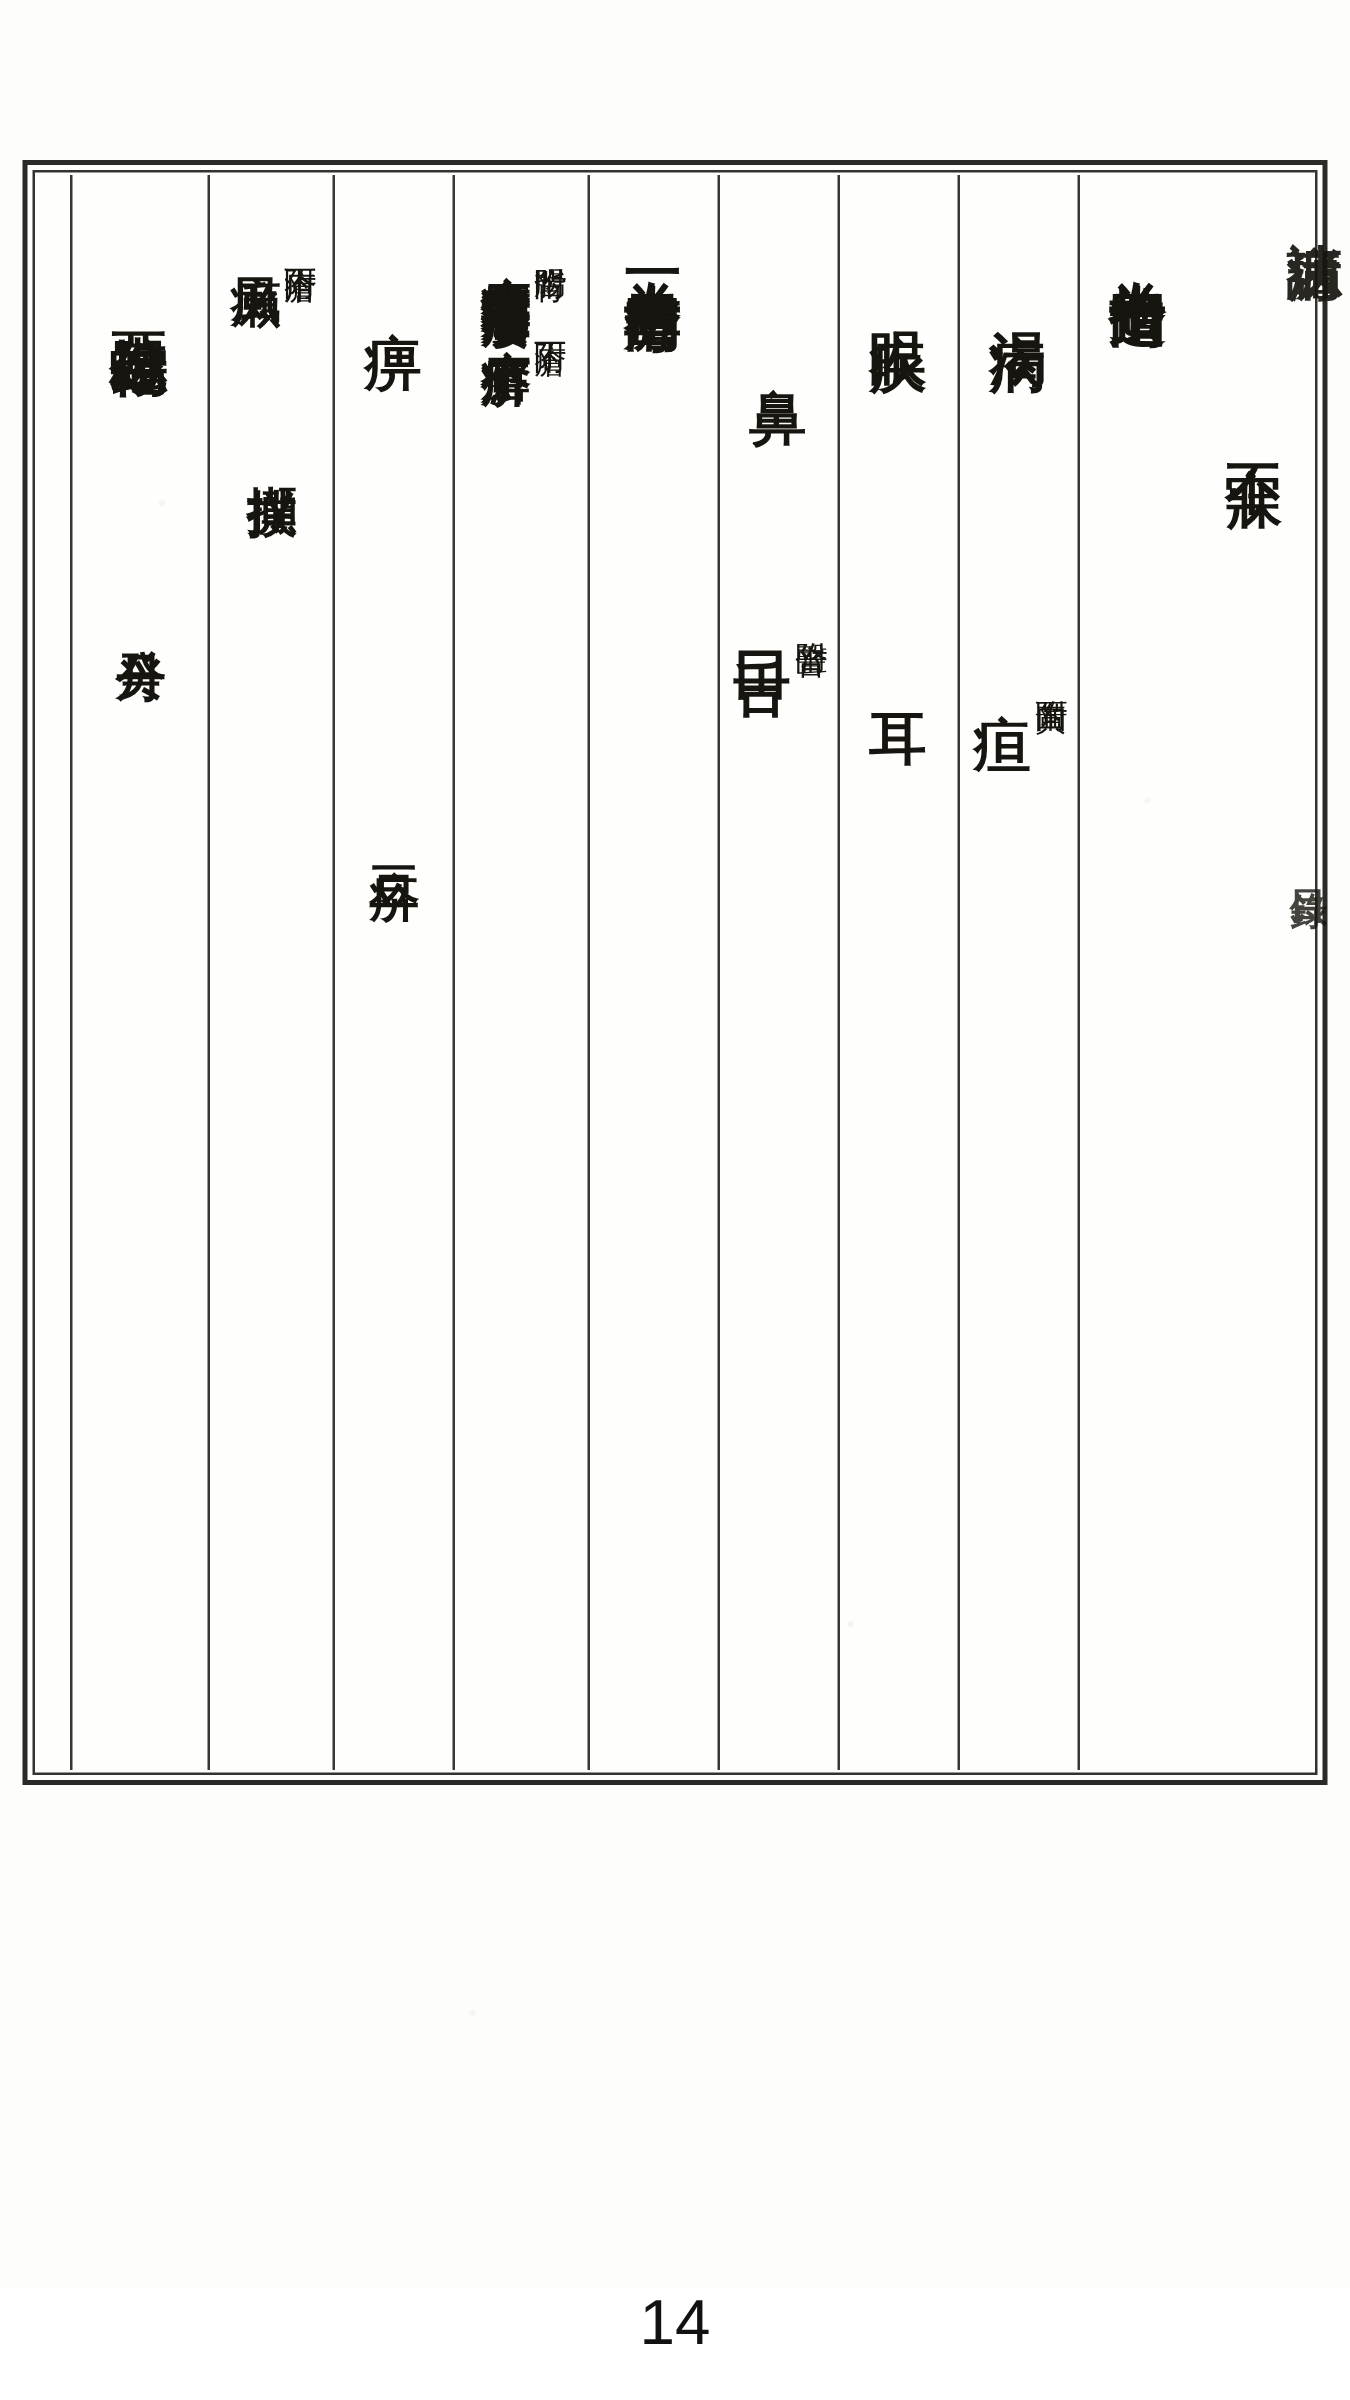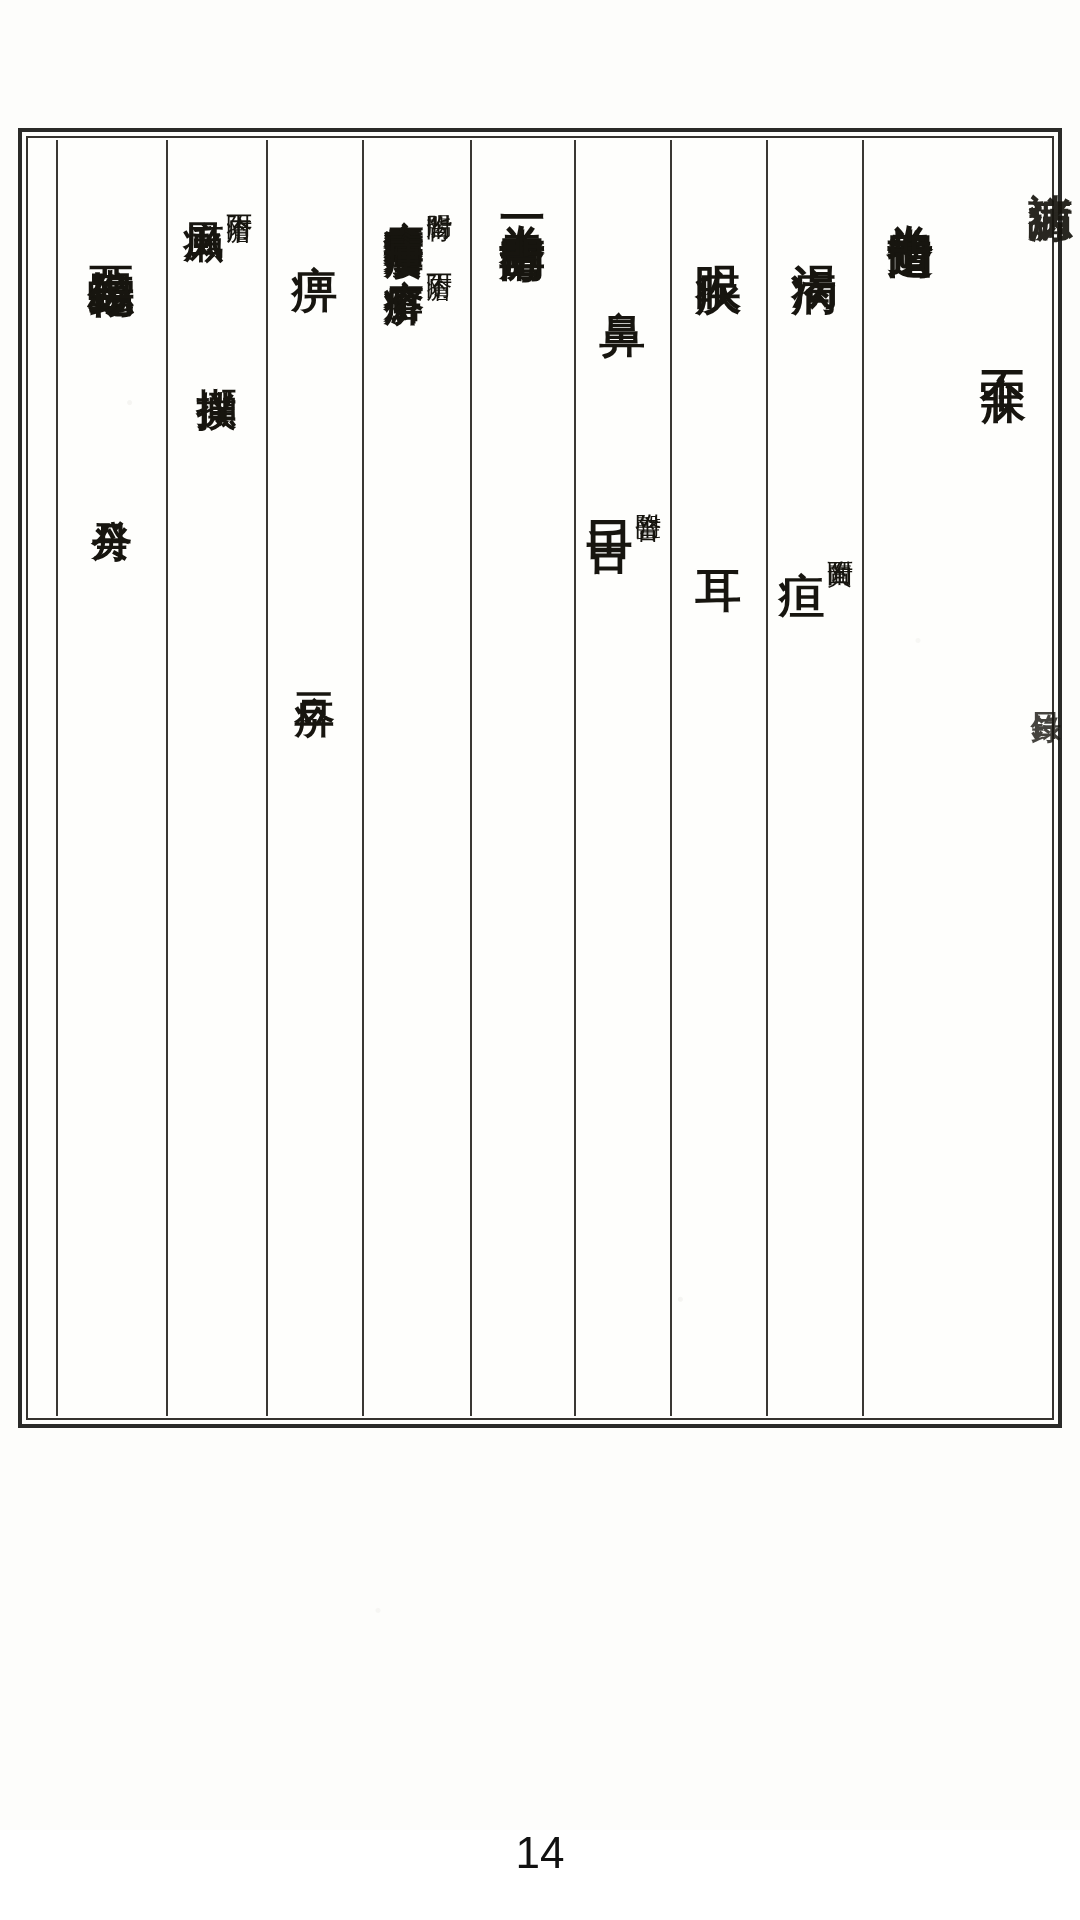--- a/index.html
+++ b/index.html
@@ -156,21 +156,21 @@
   }
 
   
   #page-number {
     position: absolute;
     left: 0;
     top: 1828px;
     width: 1080px;
     text-align: center;
     font-family: "Liberation Sans", sans-serif;
-    font-size: 44px;
+    font-size: 51px;
     color: #111;
   }
 </style>
 </head>
 <body>
 
 <div id="scan">
 
   <div id="frame-outer"></div>
   <div id="frame-inner"></div>

